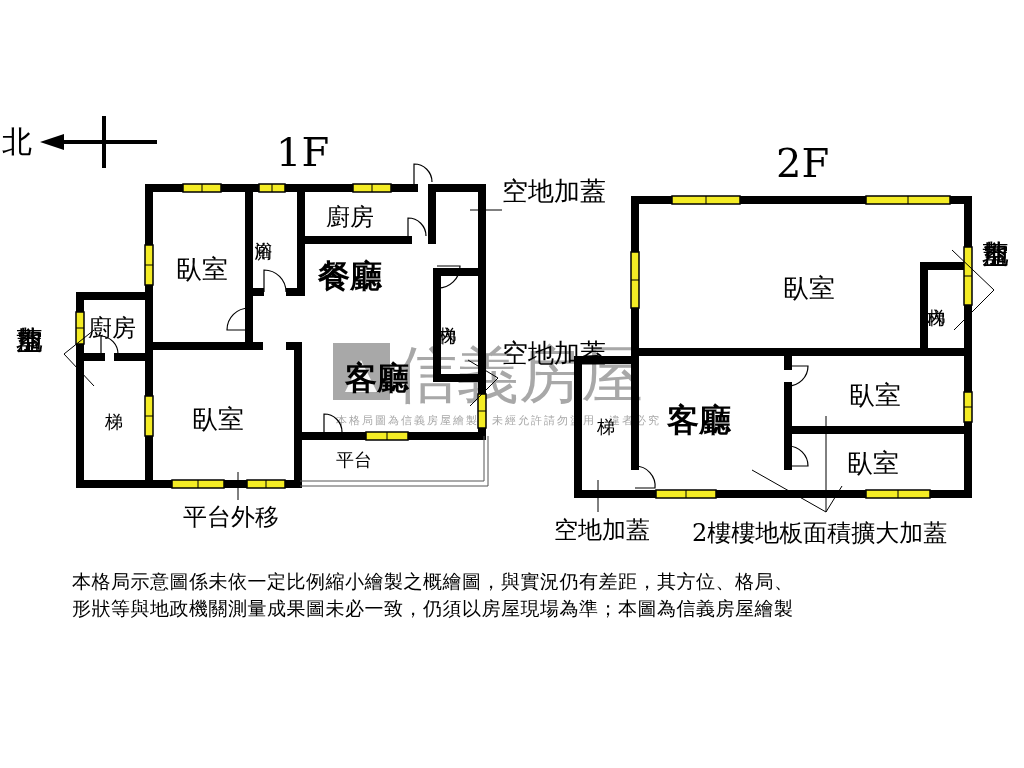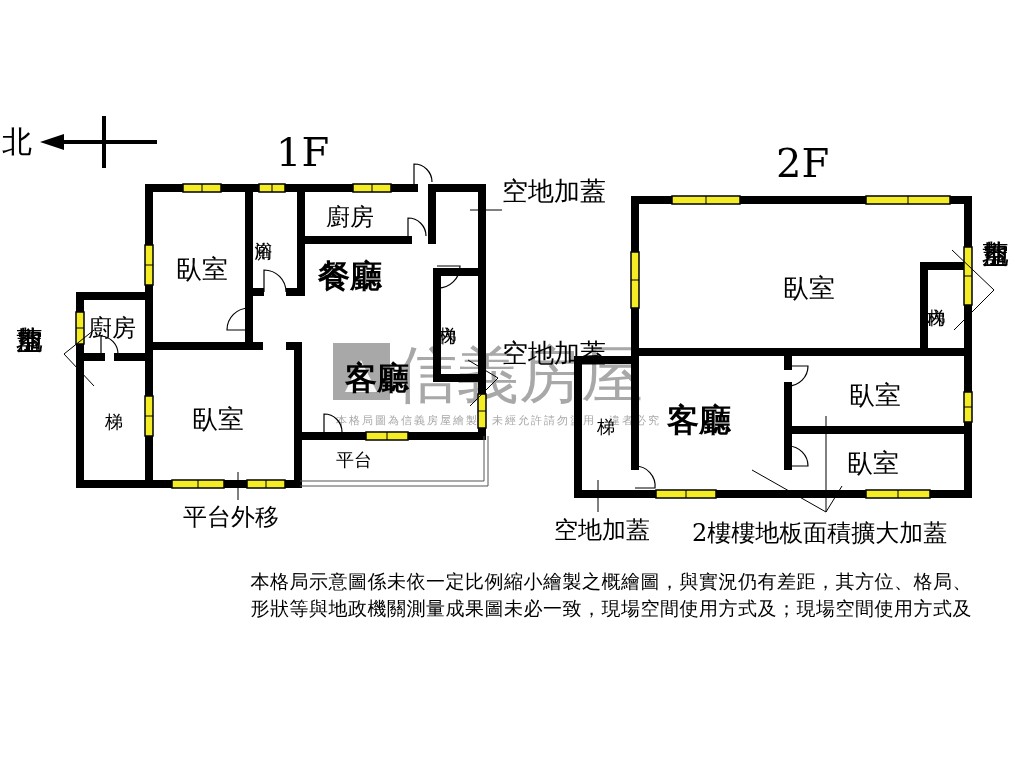--- a/index.html
+++ b/index.html
@@ -9,21 +9,21 @@
   .wall { stroke: #000; stroke-width: 8; fill: none; stroke-linecap: square; }
   .thin { stroke: #000; stroke-width: 1; fill: none; }
   .dbl { stroke: #555; stroke-width: 1; fill: none; }
   .win { fill: #f4ec25; stroke: #000; stroke-width: 1.5; }
   .door-arc { stroke: #000; stroke-width: 1.2; fill: none; }
   .lbl { font-family: "DejaVu Serif", "Liberation Serif", serif; fill: #000; }
   .wm { fill: #a8a8a8; font-family: "DejaVu Sans", "Liberation Sans", sans-serif; }
   .note { position: absolute; left: 72px; top: 568px; width: 900px;
           font-family: "DejaVu Sans", "Liberation Sans", sans-serif; font-size: 19px;
           line-height: 27px; color: #000; letter-spacing: 0.5px; }
-  .note div { white-space: nowrap; text-align: right; }
+  .note div { white-space: nowrap; }
 </style>
 </head>
 <body>
 
 <svg id="plan" viewBox="0 0 1024 768" xmlns="http://www.w3.org/2000/svg">
 
   <g>
     <rect x="333" y="343" width="57" height="57" fill="#a8a8a8"></rect>
     <polygon points="345,392 361,360 377,392" fill="#ffffff" opacity="0.9"></polygon>
     <text class="wm" x="395" y="396" font-size="62">信義房屋</text>
@@ -156,14 +156,14 @@
     <line class="thin" x1="598" y1="480" x2="598" y2="512"></line>
     <text class="lbl" x="554" y="538" font-size="24">空地加蓋</text>
     <polyline class="thin" points="752,470 826,512 842,486"></polyline>
     <line class="thin" x1="826" y1="416" x2="826" y2="512"></line>
     <text class="lbl" x="692" y="541" font-size="24">2樓樓地板面積擴大加蓋</text>
   </g>
 </svg>
 
 <div class="note">
   <div>本格局示意圖係未依一定比例縮小繪製之概繪圖，與實況仍有差距，其方位、格局、</div>
-  <div>形狀等與地政機關測量成果圖未必一致，現場空間使用方式及；現場空間使用方式及</div>
+  <div>形狀等與地政機關測量成果圖未必一致，仍須以房屋現場為準；本圖為信義房屋繪製</div>
 </div>
 
 </body></html>

